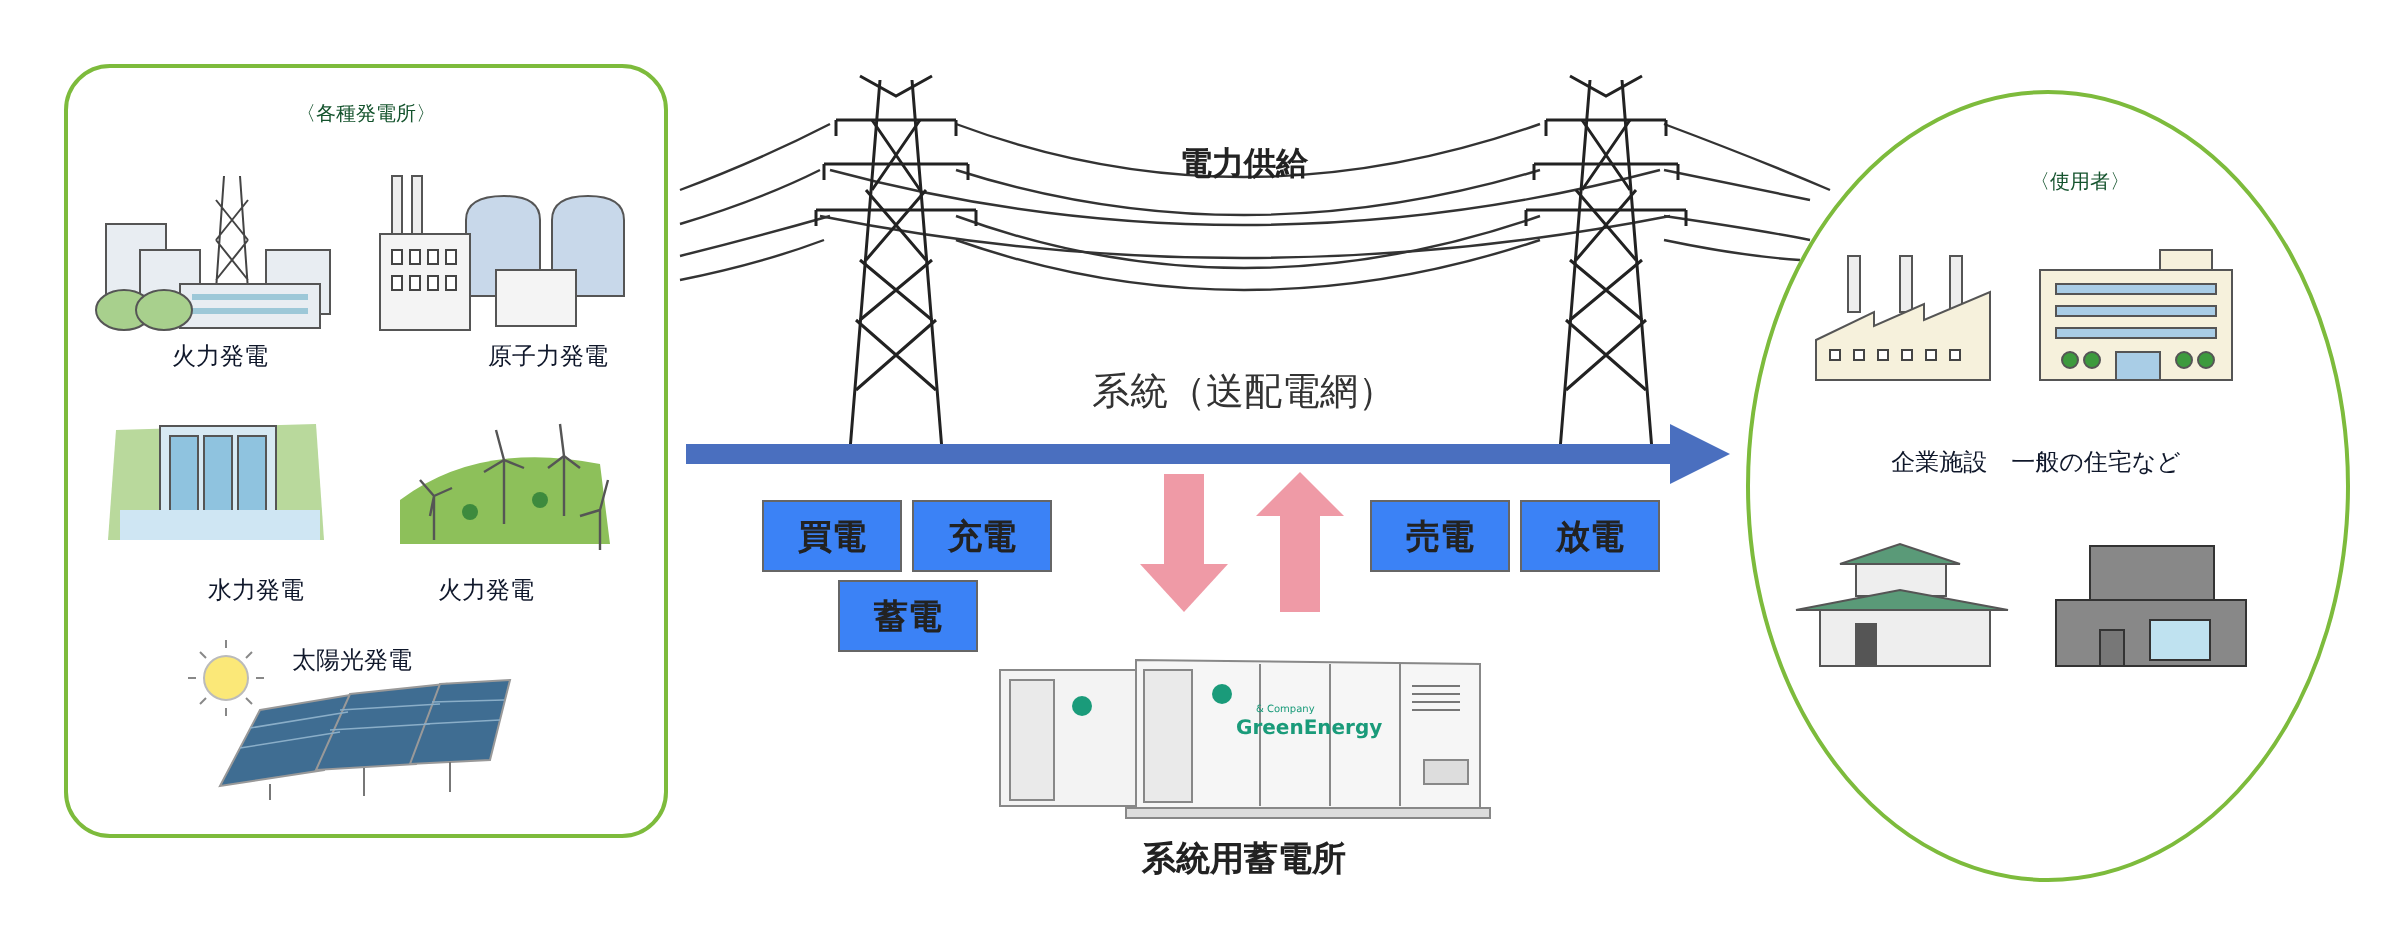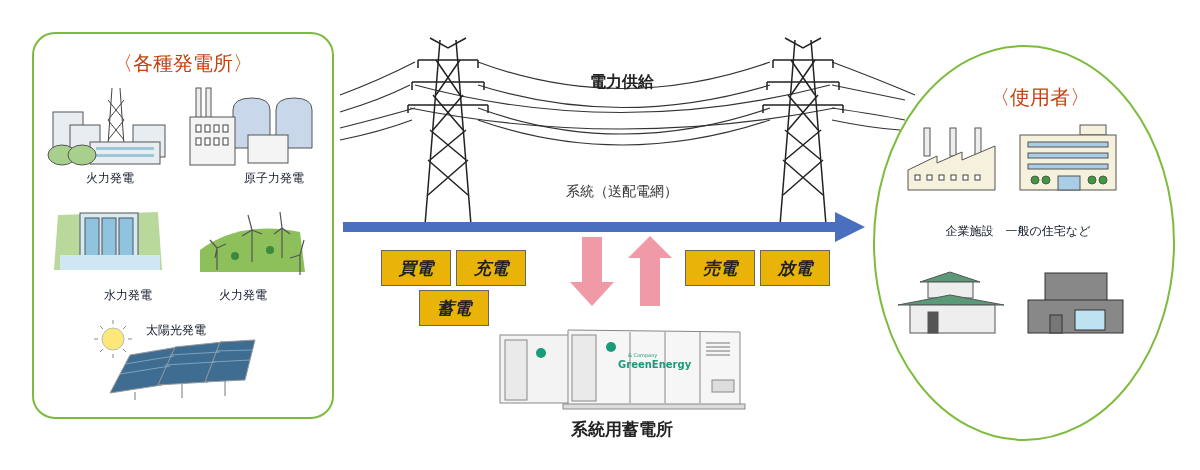--- a/index.html
+++ b/index.html
@@ -1,21 +1,21 @@
 <!DOCTYPE html>
 <html><head>
 <meta charset="utf-8">
 <style>
   html,body{margin:0;padding:0;background:#fff;}
   body{width:1200px;height:470px;position:relative;overflow:hidden;font-family:"DejaVu Sans",sans-serif;color:#222;}
   .abs{position:absolute;}
   svg{position:absolute;left:0;top:0;}
   .lbl{position:absolute;font-size:12px;color:#0f172a;white-space:nowrap;transform:translateX(-50%);}
-  .hdr{position:absolute;font-size:20px;color:#c2410c;white-space:nowrap;transform:translateX(-50%);}
-  .box{position:absolute;border:1.5px solid #666;background:#eab308;font-size:17px;font-weight:bold;color:#222;display:flex;align-items:center;justify-content:center;width:68px;height:34px;font-style:italic;}
+  .hdr{position:absolute;font-size:10px;color:#14532d;white-space:nowrap;transform:translateX(-50%);}
+  .box{position:absolute;border:1.5px solid #666;background:#3b82f6;font-size:17px;font-weight:bold;color:#222;display:flex;align-items:center;justify-content:center;width:68px;height:34px;}
   .bold{position:absolute;font-weight:bold;white-space:nowrap;transform:translateX(-50%);}
 </style>
 </head>
 <body>
 
 <svg width="1200" height="470">
 
   <g fill="none" stroke="#333" stroke-width="1.2">
     <path d="M340,95 Q380,80 415,62"></path>
     <path d="M340,112 Q380,100 410,85"></path>
@@ -207,21 +207,21 @@
 </svg>
 
 <div class="hdr" style="left:183px;top:50px;">〈各種発電所〉</div>
 <div class="lbl" style="left:110px;top:170px;">火力発電</div>
 <div class="lbl" style="left:243px;top:170px;margin-left:31px;">原子力発電</div>
 <div class="lbl" style="left:128px;top:287px;">水力発電</div>
 <div class="lbl" style="left:243px;top:287px;">火力発電</div>
 <div class="lbl" style="left:176px;top:322px;">太陽光発電</div>
 
 <div class="bold" style="left:622px;top:72px;font-size:16px;">電力供給</div>
-<div class="abs" style="left:622px;top:183px;font-size:14px;transform:translateX(-50%);white-space:nowrap;color:#333;">系統（送配電網）</div>
+<div class="abs" style="left:622px;top:183px;font-size:19px;transform:translateX(-50%);white-space:nowrap;color:#333;">系統（送配電網）</div>
 
 <div class="box" style="left:381px;top:250px;">買電</div>
 <div class="box" style="left:456px;top:250px;">充電</div>
 <div class="box" style="left:419px;top:290px;">蓄電</div>
 <div class="box" style="left:685px;top:250px;text-align:right;">売電</div>
 <div class="box" style="left:760px;top:250px;">放電</div>
 
 <div class="abs" style="left:618px;top:359px;font-size:10px;color:#1a9b7a;font-weight:bold;">GreenEnergy</div>
 <div class="abs" style="left:628px;top:352px;font-size:5px;color:#1a9b7a;">&amp; Company</div>
 <div class="bold" style="left:622px;top:418px;font-size:17px;">系統用蓄電所</div>

